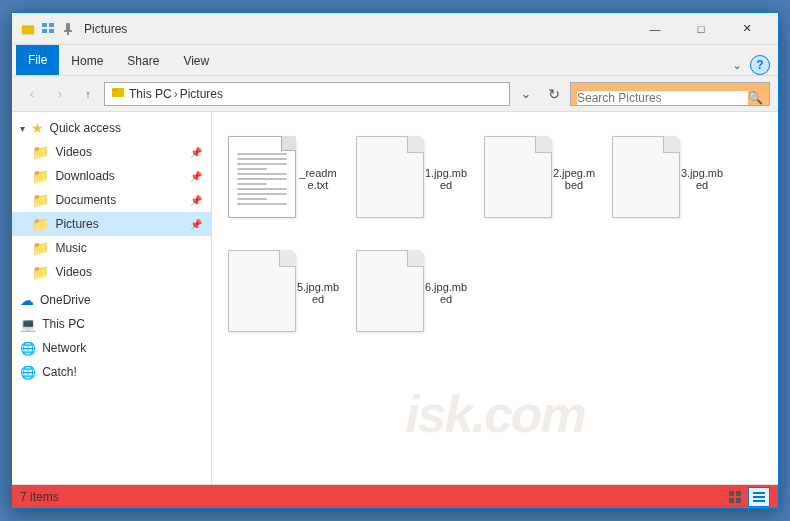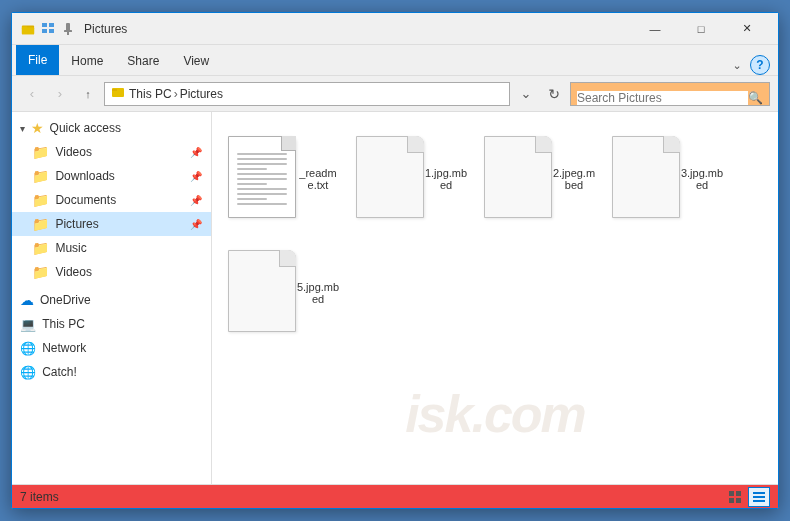--- a/index.html
+++ b/index.html
@@ -511,20 +511,26 @@
       </div>
 
 
       <div class="file-item" style="z-index:1;">
         <div class="file-icon-container">
           <div class="file-icon-mbed"></div>
         </div>
         <span class="file-name">5.jpg.mbed</span>
       </div>
 
+      <div class="file-item" style="z-index:1;">
+        <div class="file-icon-container">
+          <div class="file-icon-mbed"></div>
+        </div>
+        <span class="file-name">6.jpg.mbed</span>
+      </div>
     </div>
   </div>
 
   <div class="status-bar">
     <span class="status-left">7 items</span>
     <div class="status-right">
       <div class="view-btn">
         <svg width="16" height="16" viewBox="0 0 16 16">
           <rect x="2" y="2" width="5" height="5" fill="#555"></rect>
           <rect x="9" y="2" width="5" height="5" fill="#555"></rect>

